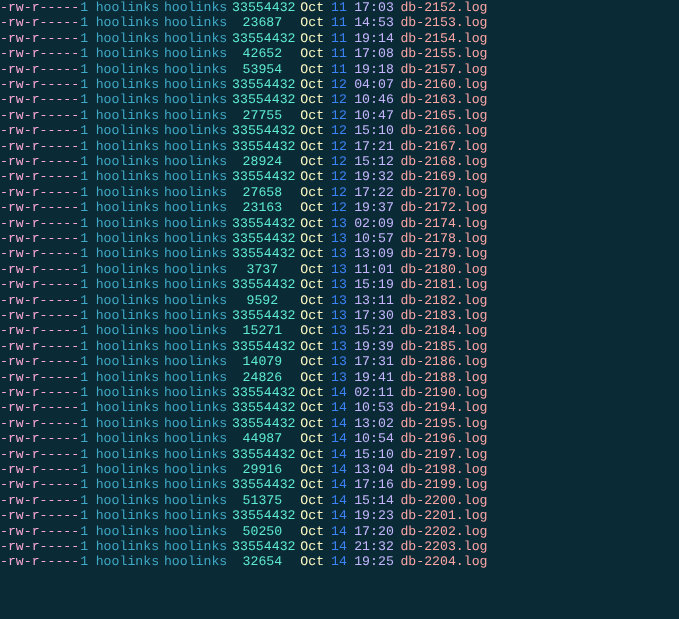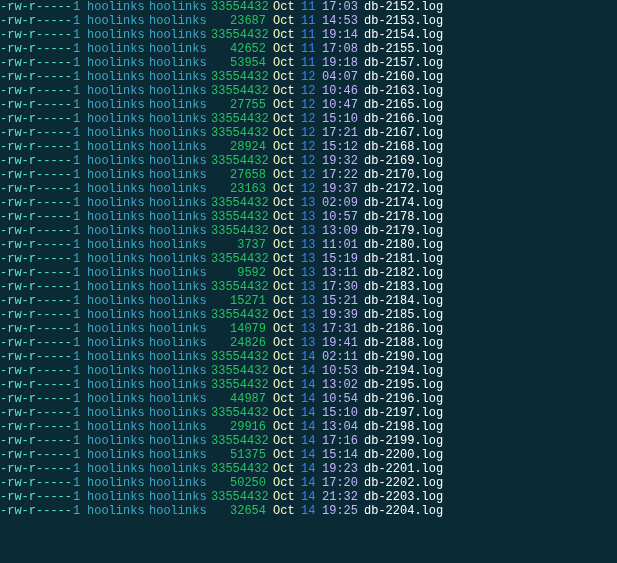--- a/index.html
+++ b/index.html
@@ -19,53 +19,53 @@
     }
     .terminal {
       white-space: pre;
       color: #3fa9c7;
     }
     .row {
       display: flex;
     }
     .perms {
       width: 73px;
-      color: #5eead4;
+      color: #f9a8d4;
     }
     .links {
       width: 14px;
       color: #3fa9c7;
     }
     .owner {
       width: 62px;
       color: #3fa9c7;
     }
     .group {
       width: 62px;
       color: #3fa9c7;
     }
     .size {
       width: 62px;
-      text-align: right;
+      text-align: center;
       padding-right: 7px;
-      color: #22c55e;
+      color: #5eead4;
     }
     .month {
       width: 28px;
       color: #fef9c3;
     }
     .day {
       width: 21px;
       color: #3b82f6;
     }
     .time {
       width: 42px;
       color: #c4b5fd;
     }
     .filename {
-      color: #ffffff;
+      color: #fca5a5;
       text-align: right;
     }
   </style>
 </head>
 <body>
 
 <div class="terminal" id="listing"><div class="row"><span class="perms">-rw-r-----</span><span class="links">1</span><span class="owner">hoolinks</span><span class="group">hoolinks</span><span class="size">33554432</span><span class="month">Oct</span><span class="day">11</span><span class="time">17:03</span><span class="filename">db-2152.log</span></div><div class="row"><span class="perms">-rw-r-----</span><span class="links">1</span><span class="owner">hoolinks</span><span class="group">hoolinks</span><span class="size">23687</span><span class="month">Oct</span><span class="day">11</span><span class="time">14:53</span><span class="filename">db-2153.log</span></div><div class="row"><span class="perms">-rw-r-----</span><span class="links">1</span><span class="owner">hoolinks</span><span class="group">hoolinks</span><span class="size">33554432</span><span class="month">Oct</span><span class="day">11</span><span class="time">19:14</span><span class="filename">db-2154.log</span></div><div class="row"><span class="perms">-rw-r-----</span><span class="links">1</span><span class="owner">hoolinks</span><span class="group">hoolinks</span><span class="size">42652</span><span class="month">Oct</span><span class="day">11</span><span class="time">17:08</span><span class="filename">db-2155.log</span></div><div class="row"><span class="perms">-rw-r-----</span><span class="links">1</span><span class="owner">hoolinks</span><span class="group">hoolinks</span><span class="size">53954</span><span class="month">Oct</span><span class="day">11</span><span class="time">19:18</span><span class="filename">db-2157.log</span></div><div class="row"><span class="perms">-rw-r-----</span><span class="links">1</span><span class="owner">hoolinks</span><span class="group">hoolinks</span><span class="size">33554432</span><span class="month">Oct</span><span class="day">12</span><span class="time">04:07</span><span class="filename">db-2160.log</span></div><div class="row"><span class="perms">-rw-r-----</span><span class="links">1</span><span class="owner">hoolinks</span><span class="group">hoolinks</span><span class="size">33554432</span><span class="month">Oct</span><span class="day">12</span><span class="time">10:46</span><span class="filename">db-2163.log</span></div><div class="row"><span class="perms">-rw-r-----</span><span class="links">1</span><span class="owner">hoolinks</span><span class="group">hoolinks</span><span class="size">27755</span><span class="month">Oct</span><span class="day">12</span><span class="time">10:47</span><span class="filename">db-2165.log</span></div><div class="row"><span class="perms">-rw-r-----</span><span class="links">1</span><span class="owner">hoolinks</span><span class="group">hoolinks</span><span class="size">33554432</span><span class="month">Oct</span><span class="day">12</span><span class="time">15:10</span><span class="filename">db-2166.log</span></div><div class="row"><span class="perms">-rw-r-----</span><span class="links">1</span><span class="owner">hoolinks</span><span class="group">hoolinks</span><span class="size">33554432</span><span class="month">Oct</span><span class="day">12</span><span class="time">17:21</span><span class="filename">db-2167.log</span></div><div class="row"><span class="perms">-rw-r-----</span><span class="links">1</span><span class="owner">hoolinks</span><span class="group">hoolinks</span><span class="size">28924</span><span class="month">Oct</span><span class="day">12</span><span class="time">15:12</span><span class="filename">db-2168.log</span></div><div class="row"><span class="perms">-rw-r-----</span><span class="links">1</span><span class="owner">hoolinks</span><span class="group">hoolinks</span><span class="size">33554432</span><span class="month">Oct</span><span class="day">12</span><span class="time">19:32</span><span class="filename">db-2169.log</span></div><div class="row"><span class="perms">-rw-r-----</span><span class="links">1</span><span class="owner">hoolinks</span><span class="group">hoolinks</span><span class="size">27658</span><span class="month">Oct</span><span class="day">12</span><span class="time">17:22</span><span class="filename">db-2170.log</span></div><div class="row"><span class="perms">-rw-r-----</span><span class="links">1</span><span class="owner">hoolinks</span><span class="group">hoolinks</span><span class="size">23163</span><span class="month">Oct</span><span class="day">12</span><span class="time">19:37</span><span class="filename">db-2172.log</span></div><div class="row"><span class="perms">-rw-r-----</span><span class="links">1</span><span class="owner">hoolinks</span><span class="group">hoolinks</span><span class="size">33554432</span><span class="month">Oct</span><span class="day">13</span><span class="time">02:09</span><span class="filename">db-2174.log</span></div><div class="row"><span class="perms">-rw-r-----</span><span class="links">1</span><span class="owner">hoolinks</span><span class="group">hoolinks</span><span class="size">33554432</span><span class="month">Oct</span><span class="day">13</span><span class="time">10:57</span><span class="filename">db-2178.log</span></div><div class="row"><span class="perms">-rw-r-----</span><span class="links">1</span><span class="owner">hoolinks</span><span class="group">hoolinks</span><span class="size">33554432</span><span class="month">Oct</span><span class="day">13</span><span class="time">13:09</span><span class="filename">db-2179.log</span></div><div class="row"><span class="perms">-rw-r-----</span><span class="links">1</span><span class="owner">hoolinks</span><span class="group">hoolinks</span><span class="size">3737</span><span class="month">Oct</span><span class="day">13</span><span class="time">11:01</span><span class="filename">db-2180.log</span></div><div class="row"><span class="perms">-rw-r-----</span><span class="links">1</span><span class="owner">hoolinks</span><span class="group">hoolinks</span><span class="size">33554432</span><span class="month">Oct</span><span class="day">13</span><span class="time">15:19</span><span class="filename">db-2181.log</span></div><div class="row"><span class="perms">-rw-r-----</span><span class="links">1</span><span class="owner">hoolinks</span><span class="group">hoolinks</span><span class="size">9592</span><span class="month">Oct</span><span class="day">13</span><span class="time">13:11</span><span class="filename">db-2182.log</span></div><div class="row"><span class="perms">-rw-r-----</span><span class="links">1</span><span class="owner">hoolinks</span><span class="group">hoolinks</span><span class="size">33554432</span><span class="month">Oct</span><span class="day">13</span><span class="time">17:30</span><span class="filename">db-2183.log</span></div><div class="row"><span class="perms">-rw-r-----</span><span class="links">1</span><span class="owner">hoolinks</span><span class="group">hoolinks</span><span class="size">15271</span><span class="month">Oct</span><span class="day">13</span><span class="time">15:21</span><span class="filename">db-2184.log</span></div><div class="row"><span class="perms">-rw-r-----</span><span class="links">1</span><span class="owner">hoolinks</span><span class="group">hoolinks</span><span class="size">33554432</span><span class="month">Oct</span><span class="day">13</span><span class="time">19:39</span><span class="filename">db-2185.log</span></div><div class="row"><span class="perms">-rw-r-----</span><span class="links">1</span><span class="owner">hoolinks</span><span class="group">hoolinks</span><span class="size">14079</span><span class="month">Oct</span><span class="day">13</span><span class="time">17:31</span><span class="filename">db-2186.log</span></div><div class="row"><span class="perms">-rw-r-----</span><span class="links">1</span><span class="owner">hoolinks</span><span class="group">hoolinks</span><span class="size">24826</span><span class="month">Oct</span><span class="day">13</span><span class="time">19:41</span><span class="filename">db-2188.log</span></div><div class="row"><span class="perms">-rw-r-----</span><span class="links">1</span><span class="owner">hoolinks</span><span class="group">hoolinks</span><span class="size">33554432</span><span class="month">Oct</span><span class="day">14</span><span class="time">02:11</span><span class="filename">db-2190.log</span></div><div class="row"><span class="perms">-rw-r-----</span><span class="links">1</span><span class="owner">hoolinks</span><span class="group">hoolinks</span><span class="size">33554432</span><span class="month">Oct</span><span class="day">14</span><span class="time">10:53</span><span class="filename">db-2194.log</span></div><div class="row"><span class="perms">-rw-r-----</span><span class="links">1</span><span class="owner">hoolinks</span><span class="group">hoolinks</span><span class="size">33554432</span><span class="month">Oct</span><span class="day">14</span><span class="time">13:02</span><span class="filename">db-2195.log</span></div><div class="row"><span class="perms">-rw-r-----</span><span class="links">1</span><span class="owner">hoolinks</span><span class="group">hoolinks</span><span class="size">44987</span><span class="month">Oct</span><span class="day">14</span><span class="time">10:54</span><span class="filename">db-2196.log</span></div><div class="row"><span class="perms">-rw-r-----</span><span class="links">1</span><span class="owner">hoolinks</span><span class="group">hoolinks</span><span class="size">33554432</span><span class="month">Oct</span><span class="day">14</span><span class="time">15:10</span><span class="filename">db-2197.log</span></div><div class="row"><span class="perms">-rw-r-----</span><span class="links">1</span><span class="owner">hoolinks</span><span class="group">hoolinks</span><span class="size">29916</span><span class="month">Oct</span><span class="day">14</span><span class="time">13:04</span><span class="filename">db-2198.log</span></div><div class="row"><span class="perms">-rw-r-----</span><span class="links">1</span><span class="owner">hoolinks</span><span class="group">hoolinks</span><span class="size">33554432</span><span class="month">Oct</span><span class="day">14</span><span class="time">17:16</span><span class="filename">db-2199.log</span></div><div class="row"><span class="perms">-rw-r-----</span><span class="links">1</span><span class="owner">hoolinks</span><span class="group">hoolinks</span><span class="size">51375</span><span class="month">Oct</span><span class="day">14</span><span class="time">15:14</span><span class="filename">db-2200.log</span></div><div class="row"><span class="perms">-rw-r-----</span><span class="links">1</span><span class="owner">hoolinks</span><span class="group">hoolinks</span><span class="size">33554432</span><span class="month">Oct</span><span class="day">14</span><span class="time">19:23</span><span class="filename">db-2201.log</span></div><div class="row"><span class="perms">-rw-r-----</span><span class="links">1</span><span class="owner">hoolinks</span><span class="group">hoolinks</span><span class="size">50250</span><span class="month">Oct</span><span class="day">14</span><span class="time">17:20</span><span class="filename">db-2202.log</span></div><div class="row"><span class="perms">-rw-r-----</span><span class="links">1</span><span class="owner">hoolinks</span><span class="group">hoolinks</span><span class="size">33554432</span><span class="month">Oct</span><span class="day">14</span><span class="time">21:32</span><span class="filename">db-2203.log</span></div><div class="row"><span class="perms">-rw-r-----</span><span class="links">1</span><span class="owner">hoolinks</span><span class="group">hoolinks</span><span class="size">32654</span><span class="month">Oct</span><span class="day">14</span><span class="time">19:25</span><span class="filename">db-2204.log</span></div></div>
 
 </body></html>

